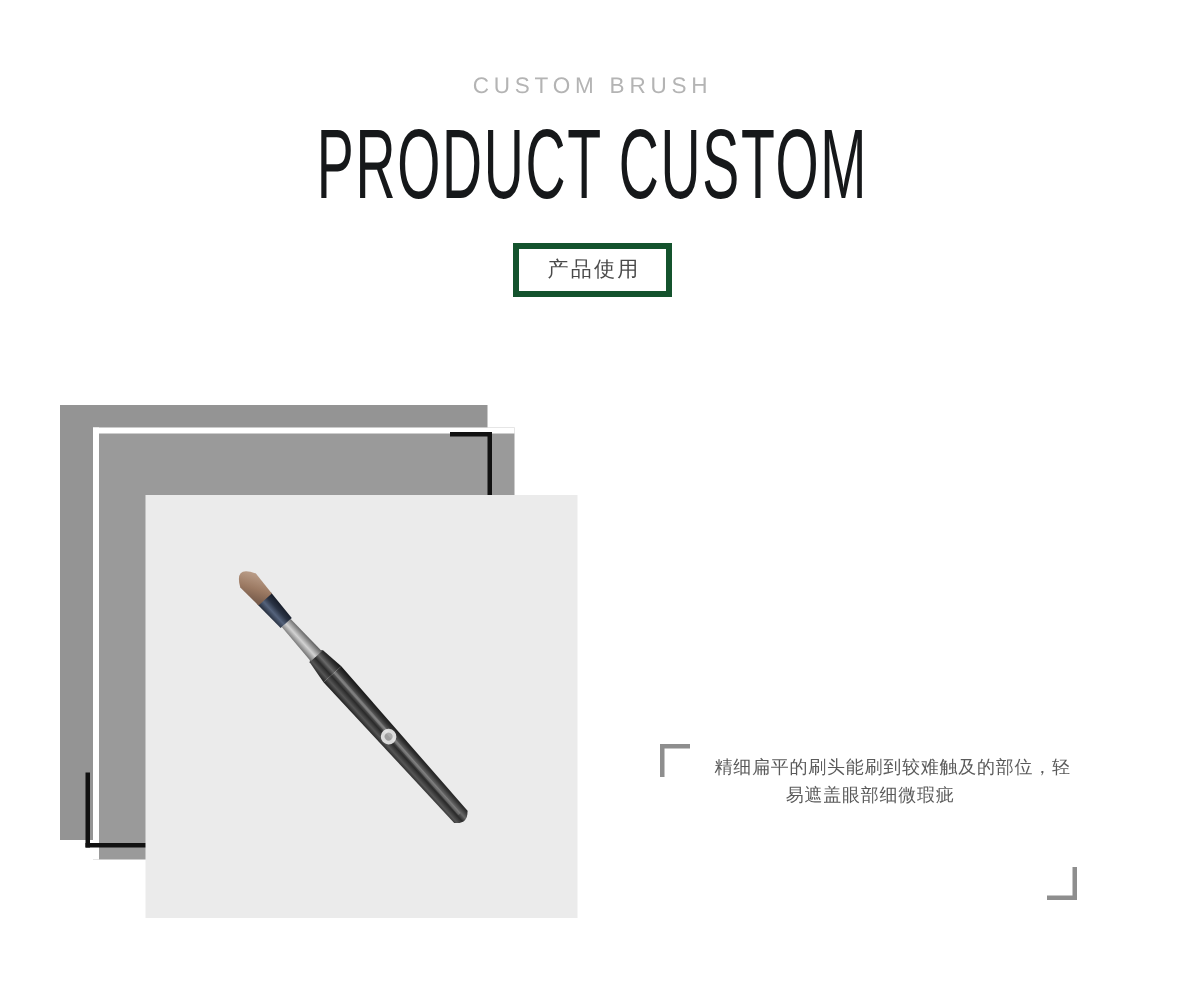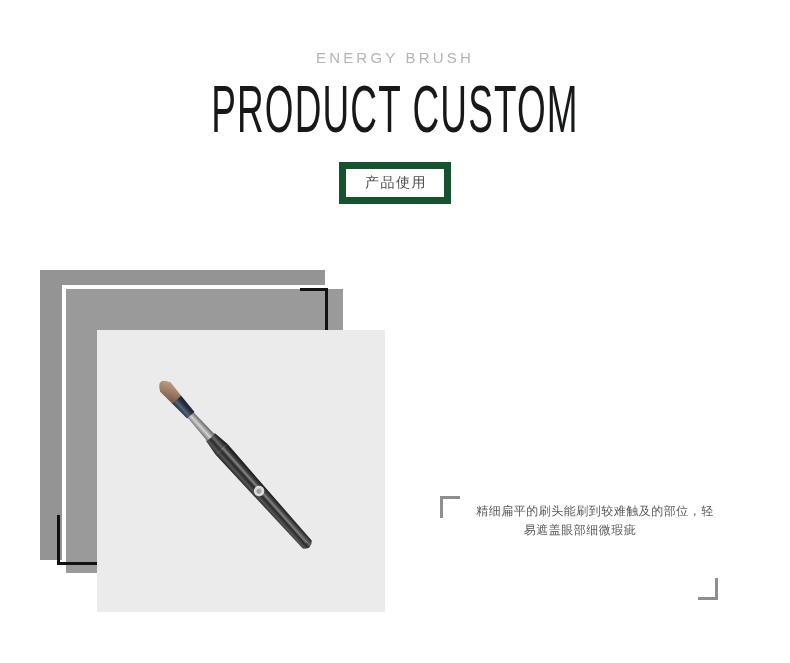--- a/index.html
+++ b/index.html
@@ -53,21 +53,21 @@
     transform-origin: center top;
     font-family: "Liberation Sans Narrow", "Liberation Sans", "DejaVu Sans", sans-serif;
   }
 
   .badge-wrap {
     margin-top: 22px;
     display: flex;
     justify-content: center;
   }
   .badge {
-    border: 7px solid #14532d;
+    border: 4px solid #14532d;
     background: #ffffff;
     color: #4a4a4a;
     font-size: 14px;
     letter-spacing: 1.5px;
     padding: 5px 17px 6px 19px;
     line-height: 1.25;
     white-space: nowrap;
   }
 
   
@@ -174,21 +174,21 @@
     text-indent: 30px;
     font-family: "DejaVu Sans", "Liberation Sans", sans-serif;
   }
 </style>
 </head>
 <body>
 
 <div class="page">
 
   <div class="header">
-    <div class="eyebrow">ENERGY BRUSH</div>
+    <div class="eyebrow">CUSTOM BRUSH</div>
 
     <div class="big-title">PRODUCT CUSTOM</div>
 
     <div class="badge-wrap">
       <div class="badge">产品使用</div>
     </div>
   </div>
 
   <div class="collage">
 

